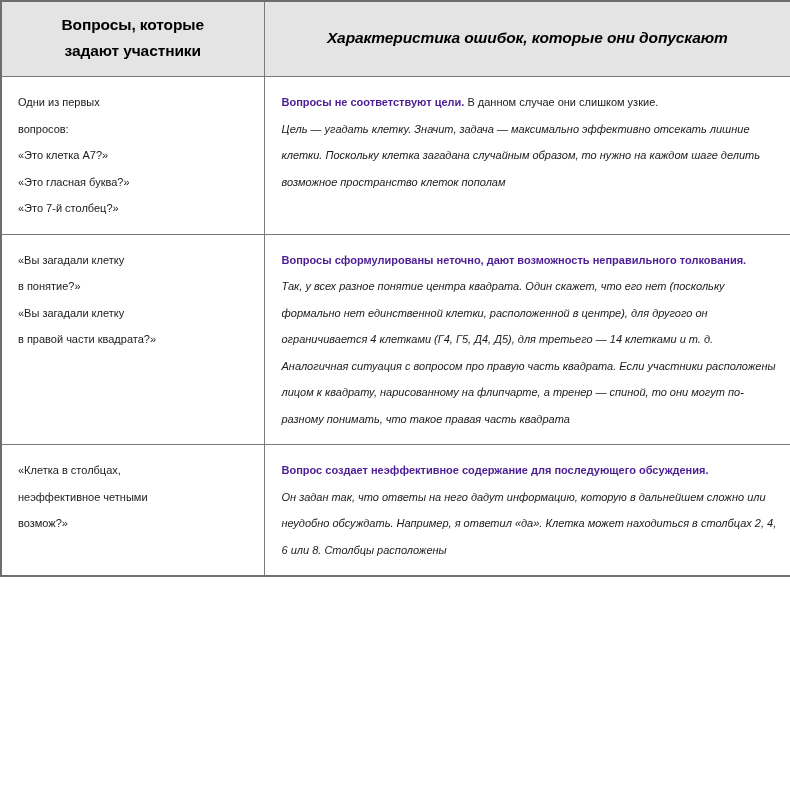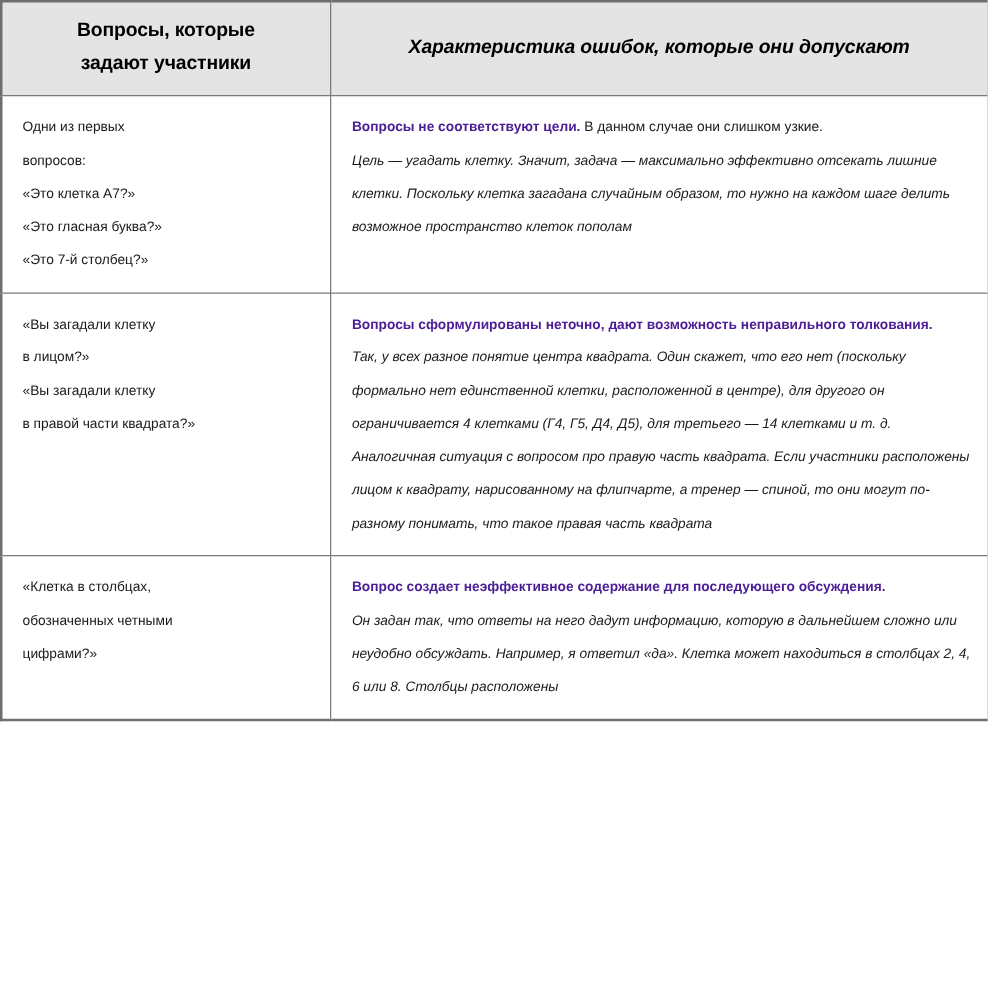--- a/index.html
+++ b/index.html
@@ -123,36 +123,36 @@
         </td>
         <td class="cell-description">
           <span class="para"><span class="lead">Вопросы не соответствуют цели.</span><span> В данном случае они слишком узкие.</span></span>
           <span class="para">Цель — угадать клетку. Значит, задача — максимально эффективно отсекать лишние клетки. Поскольку клетка загадана случайным образом, то нужно на каждом шаге делить возможное пространство клеток пополам</span>
         </td>
       </tr>
 
       <tr>
         <td class="cell-questions">
           <span class="qline">«Вы загадали клетку</span>
-          <span class="qline">в лицом?»</span>
+          <span class="qline">в понятие?»</span>
           <span class="qline">«Вы загадали клетку</span>
           <span class="qline">в правой части квадрата?»</span>
         </td>
         <td class="cell-description">
           <span class="para"><span class="lead">Вопросы сформулированы неточно, дают возмож­ность неправильного толкования.</span><span></span></span>
           <span class="para">Так, у всех разное понятие центра квадрата. Один ска­жет, что его нет (поскольку формально нет единствен­ной клетки, расположенной в центре), для другого он ограничивается 4 клетками (Г4, Г5, Д4, Д5), для третье­го — 14 клетками и т. д.</span>
           <span class="para">Аналогичная ситуация с вопросом про правую часть квадрата. Если участники расположены лицом к ква­драту, нарисованному на флипчарте, а тренер — спи­ной, то они могут по-разному понимать, что такое правая часть квадрата</span>
         </td>
       </tr>
 
       <tr>
         <td class="cell-questions">
           <span class="qline">«Клетка в столбцах,</span>
-          <span class="qline">обозначенных четными</span>
-          <span class="qline">цифрами?»</span>
+          <span class="qline">неэффективное четными</span>
+          <span class="qline">возмож?»</span>
         </td>
         <td class="cell-description">
           <span class="para"><span class="lead">Вопрос создает неэффективное содержание для последующего обсуждения.</span><span></span></span>
           <span class="para">Он задан так, что ответы на него дадут информацию, которую в дальнейшем сложно или неудобно обсуж­дать. Например, я ответил «да». Клетка может находить­ся в столбцах 2, 4, 6 или 8. Столбцы расположены</span>
         </td>
       </tr>
 
     </tbody>
   </table>
 </div>

